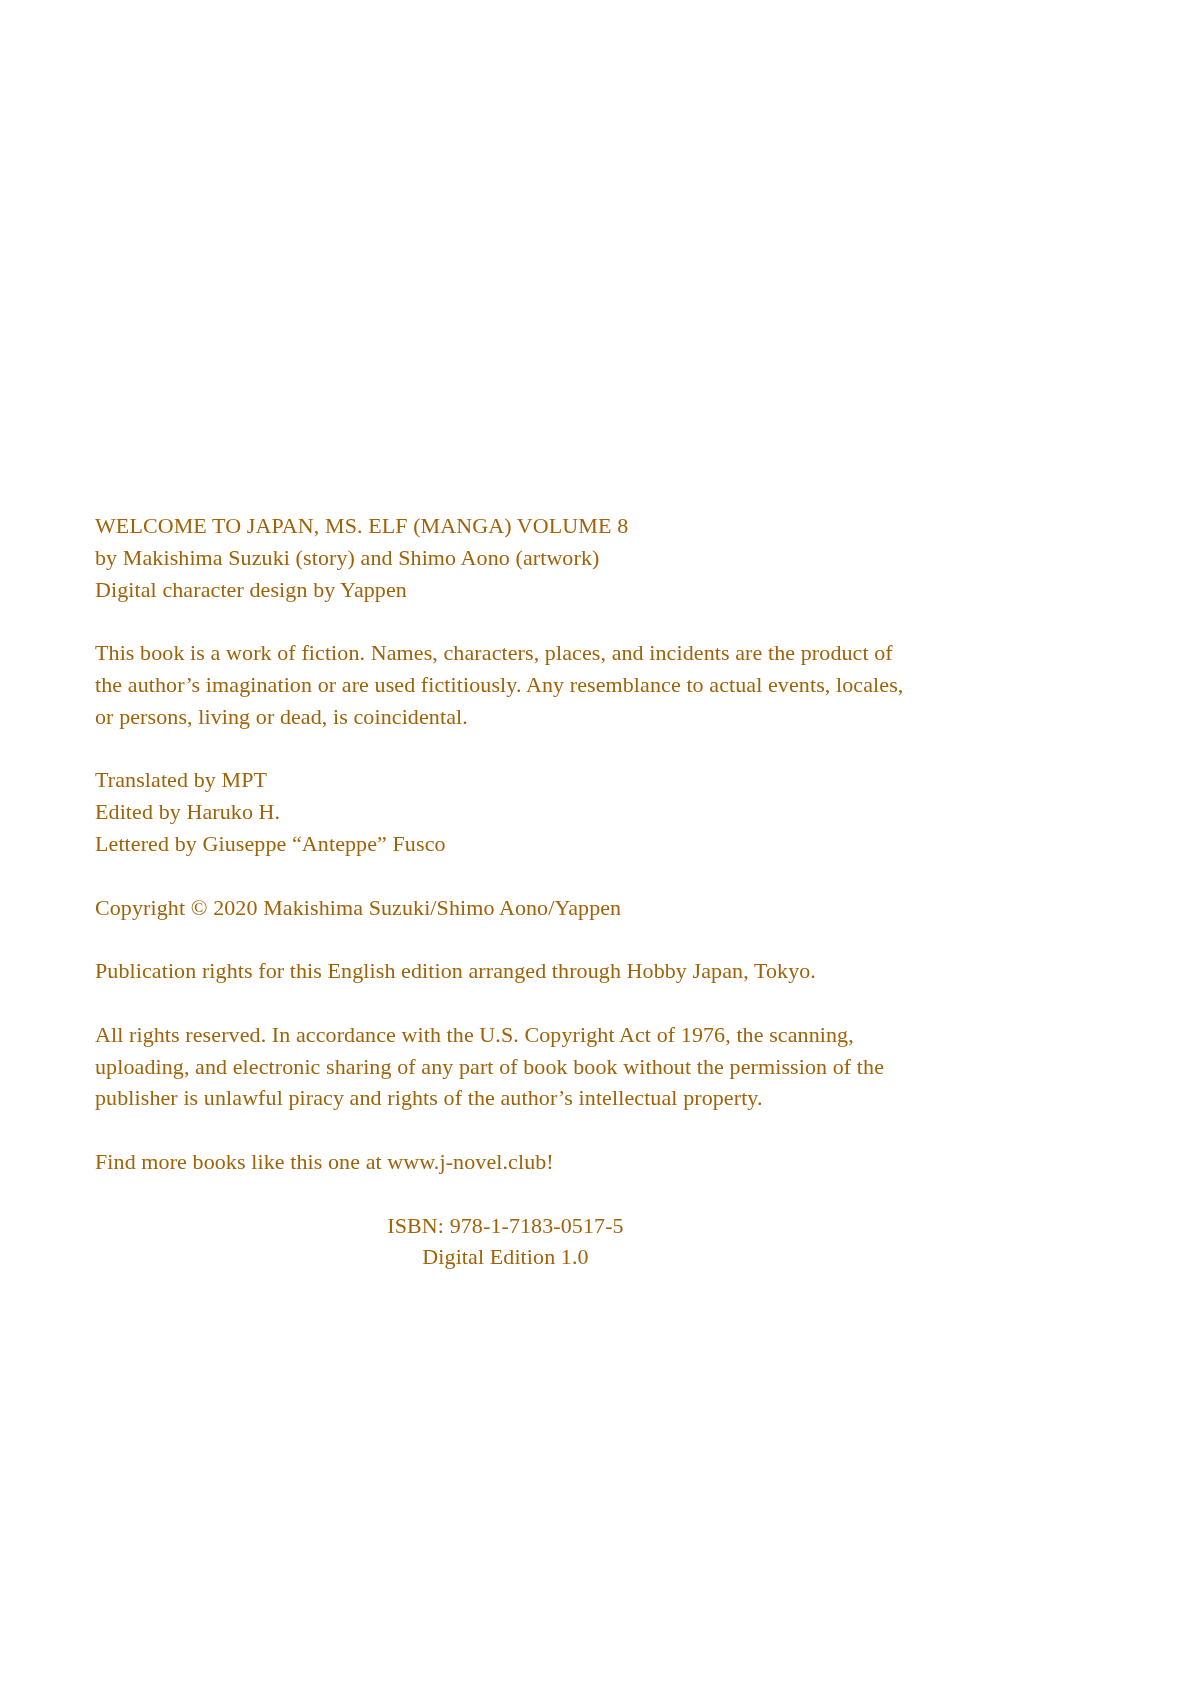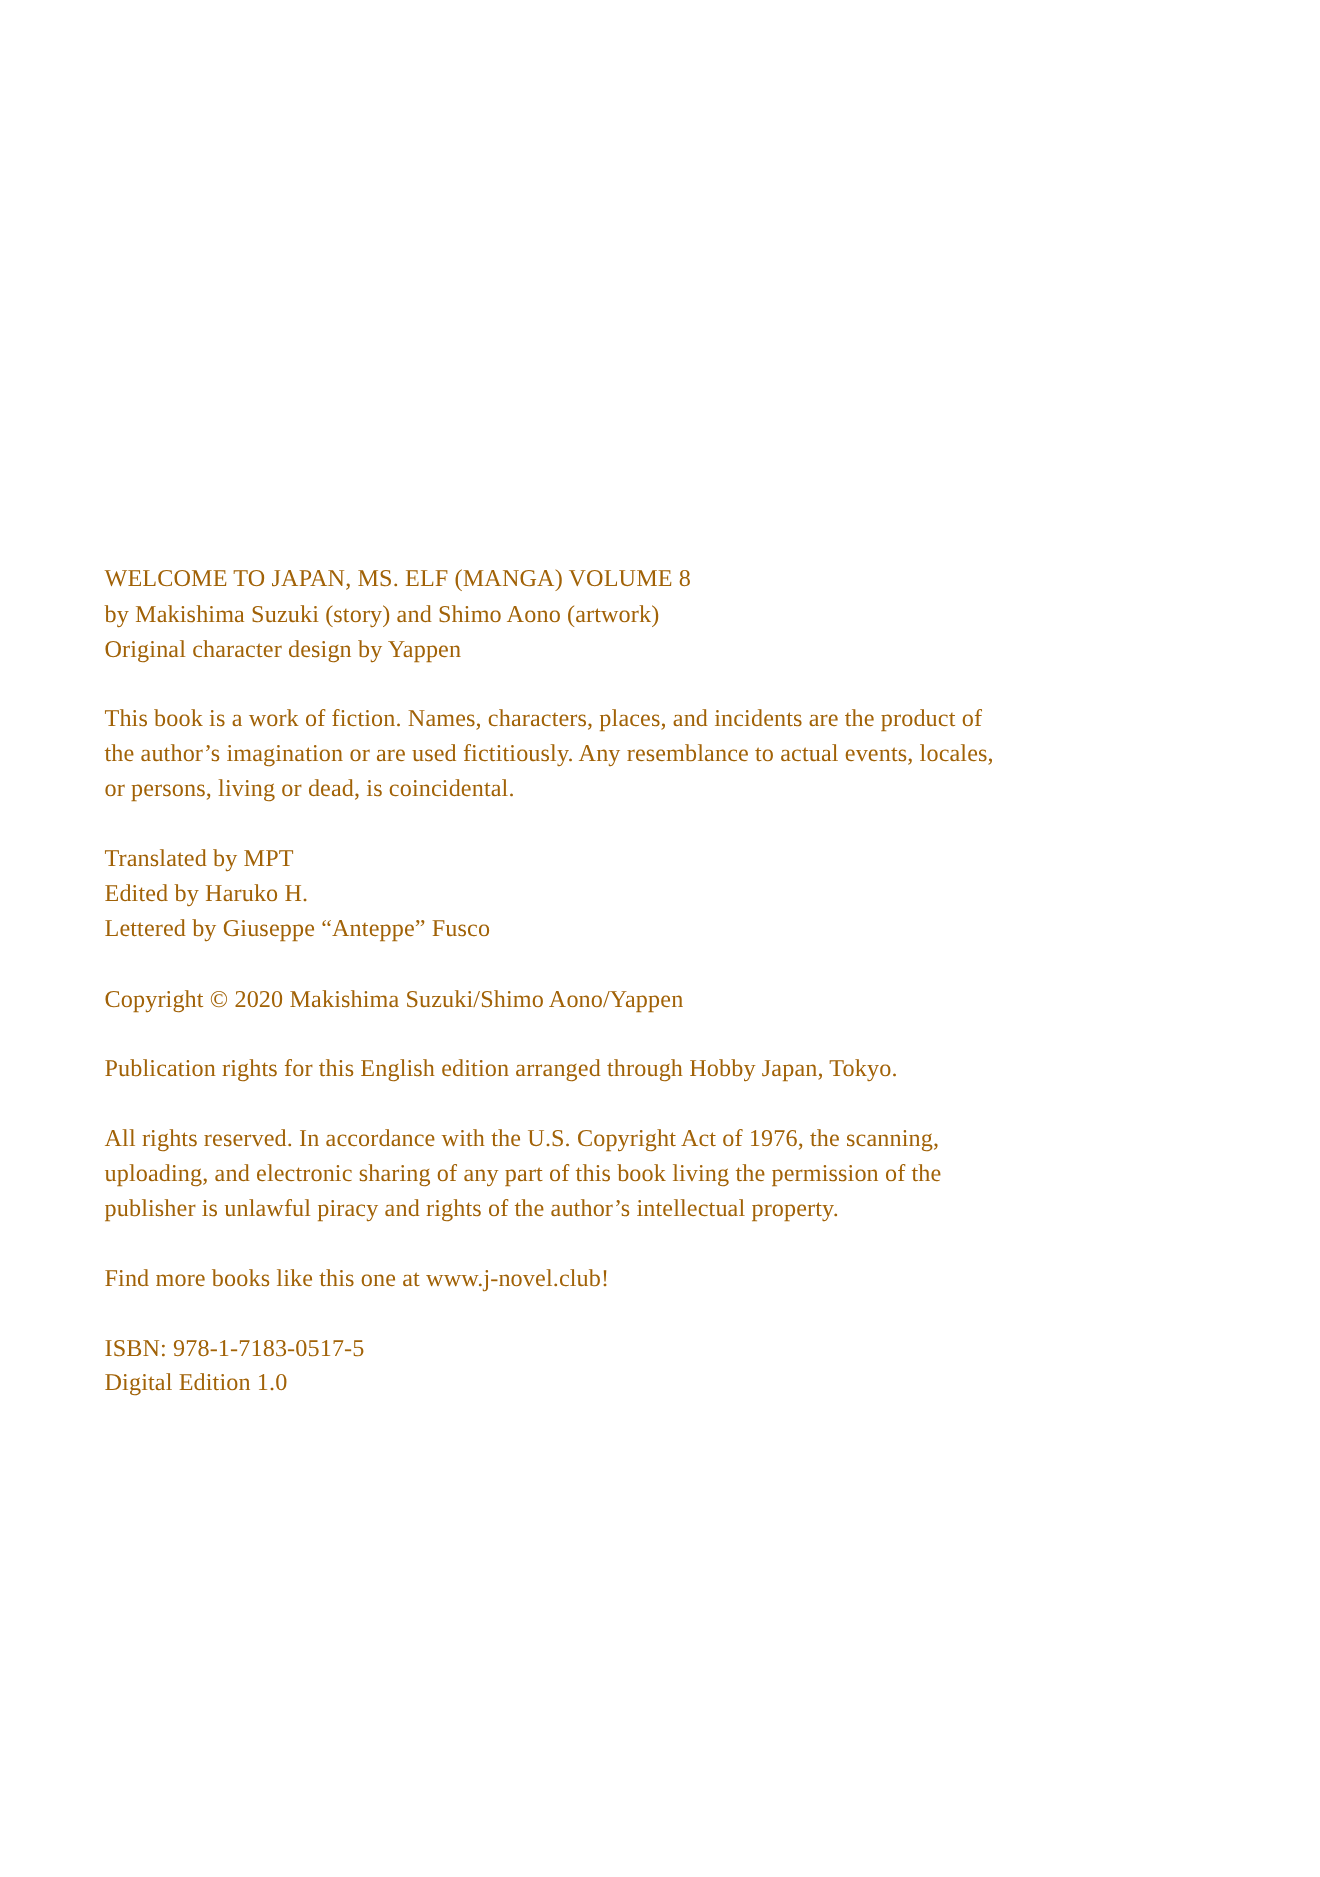--- a/index.html
+++ b/index.html
@@ -21,40 +21,41 @@
     top: 510px;
     left: 95px;
     right: 60px;
   }
   .block {
     margin: 0 0 31.8px 0;
     padding: 0;
   }
   .block:last-child {
     margin-bottom: 0;
+    text-align: center;
   }
   .line {
     margin: 0;
     padding: 0;
     font-size: 22px;
     line-height: 31.8px;
     white-space: pre;
     letter-spacing: 0.1px;
   }
 </style>
 </head>
 <body>
 
 <div class="page">
   <div class="content">
 
     <section class="block">
       <p class="line">WELCOME TO JAPAN, MS. ELF (MANGA) VOLUME 8</p>
       <p class="line">by Makishima Suzuki (story) and Shimo Aono (artwork)</p>
-      <p class="line">Original character design by Yappen</p>
+      <p class="line">Digital character design by Yappen</p>
     </section>
 
     <section class="block">
       <p class="line">This book is a work of fiction. Names, characters, places, and incidents are the product of</p>
       <p class="line">the author’s imagination or are used fictitiously. Any resemblance to actual events, locales,</p>
       <p class="line">or persons, living or dead, is coincidental.</p>
     </section>
 
     <section class="block">
       <p class="line">Translated by MPT</p>
@@ -65,21 +66,21 @@
     <section class="block">
       <p class="line">Copyright © 2020 Makishima Suzuki/Shimo Aono/Yappen</p>
     </section>
 
     <section class="block">
       <p class="line">Publication rights for this English edition arranged through Hobby Japan, Tokyo.</p>
     </section>
 
     <section class="block">
       <p class="line">All rights reserved. In accordance with the U.S. Copyright Act of 1976, the scanning,</p>
-      <p class="line">uploading, and electronic sharing of any part of this book living the permission of the</p>
+      <p class="line">uploading, and electronic sharing of any part of book book without the permission of the</p>
       <p class="line">publisher is unlawful piracy and rights of the author’s intellectual property.</p>
     </section>
 
     <section class="block">
       <p class="line">Find more books like this one at www.j-novel.club!</p>
     </section>
 
 
     <section class="block">
       <p class="line">ISBN: 978-1-7183-0517-5</p>

